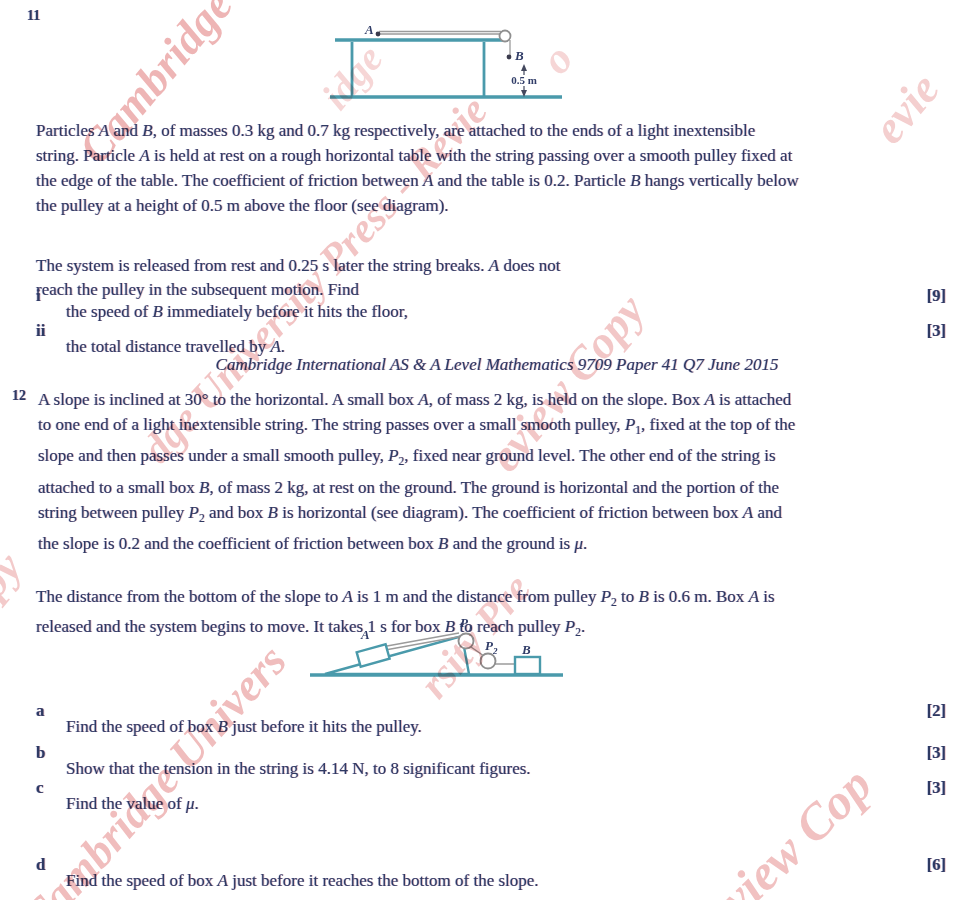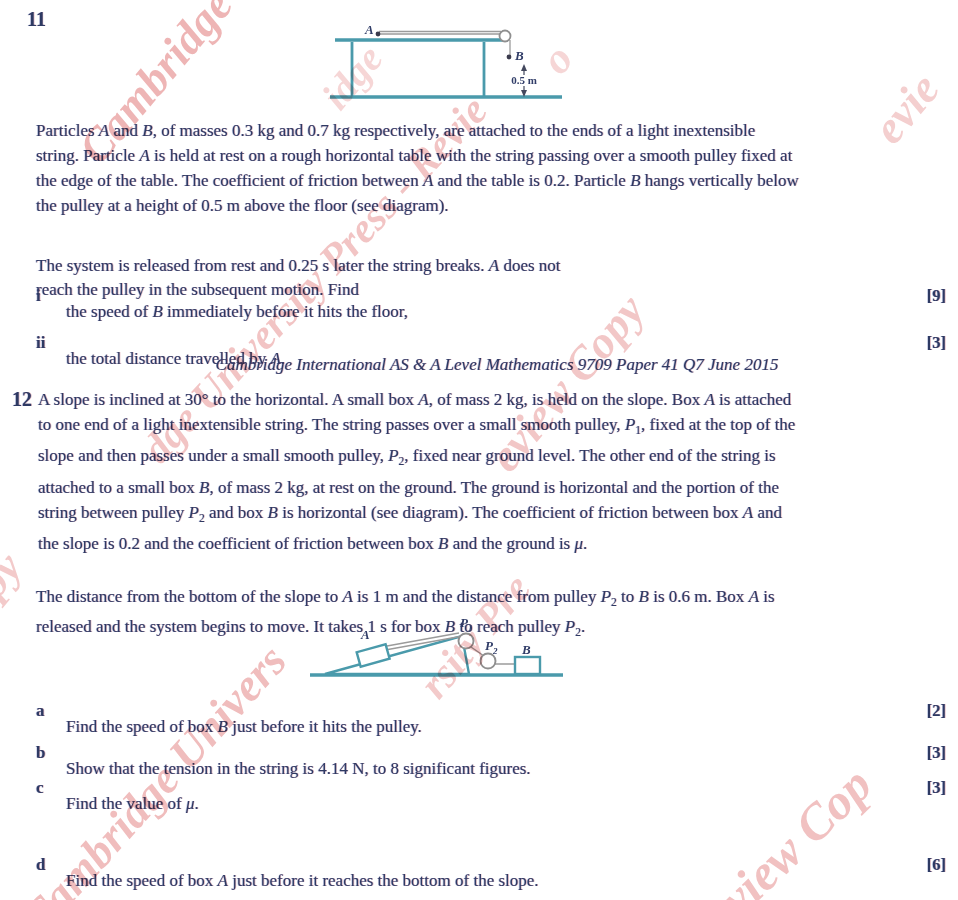--- a/index.html
+++ b/index.html
@@ -3,21 +3,21 @@
 <meta charset="utf-8">
 <style>
   html,body{margin:0;padding:0;background:#e8e8e8;}
   .page{
     position:relative; width:958px; height:900px; background:#ffffff;
     overflow:hidden; font-family:"Liberation Serif", serif; color:#2e3a63;
   }
   .page .txt{
     text-shadow: 0.7px 0 0 rgba(168,58,82,0.38), -0.7px 0 0 rgba(56,80,168,0.30);
   }
-  .qnum{position:absolute; font-weight:bold; font-size:20px;}
+  .qnum{position:absolute; font-weight:bold; font-size:14px;}
   .para{position:absolute; white-space:pre-line; font-size:17px; width:912px;}
   .lh25{line-height:25px;}
   .lh24{line-height:24px;margin-top:32px;}
   .item{position:absolute; left:36px; width:910px; display:flex; align-items:flex-start;
         font-size:17px; line-height:22px;}
   .marker{width:30px; font-weight:bold; flex:0 0 30px;}
   .itext{flex:1 1 auto;margin-top:16px;}
   .mark{font-weight:bold; font-size:16.5px; margin-left:12px; white-space:nowrap;}
   .citation{position:absolute; left:42px; width:910px; text-align:center;
             font-style:italic; font-size:17px;}
@@ -84,21 +84,21 @@
 the pulley at a height of 0.5 m above the floor (see diagram).</div>
 
   <div class="para lh24 txt" style="left:36px; top:222px;">The system is released from rest and 0.25 s later the string breaks. <i>A</i> does not
 reach the pulley in the subsequent motion. Find</div>
 
   <div class="item txt" style="top:285px;">
     <span class="marker">i</span>
     <span class="itext">the speed of <i>B</i> immediately before it hits the floor,</span>
     <span class="mark">[9]</span>
   </div>
-  <div class="item txt" style="top:332px;">
+  <div class="item txt" style="top:320px;">
     <span class="marker">ii</span>
     <span class="itext">the total distance travelled by <i>A</i>.</span>
     <span class="mark">[3]</span>
   </div>
 
   <div class="citation txt" style="top:355px;">Cambridge International AS &amp; A Level Mathematics 9709 Paper 41 Q7 June 2015</div>
 
   <div class="qnum txt" style="left:12px; top:388px;text-align:center;">12</div>
 
   <div class="para lh25 txt" style="left:38px; top:387px;">A slope is inclined at 30° to the horizontal. A small box <i>A</i>, of mass 2 kg, is held on the slope. Box <i>A</i> is attached

